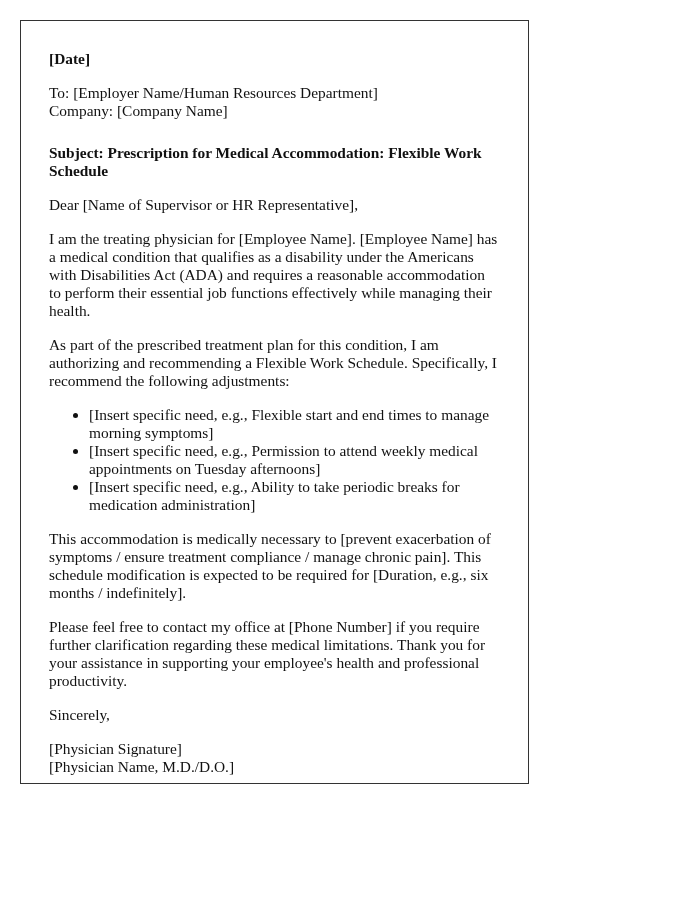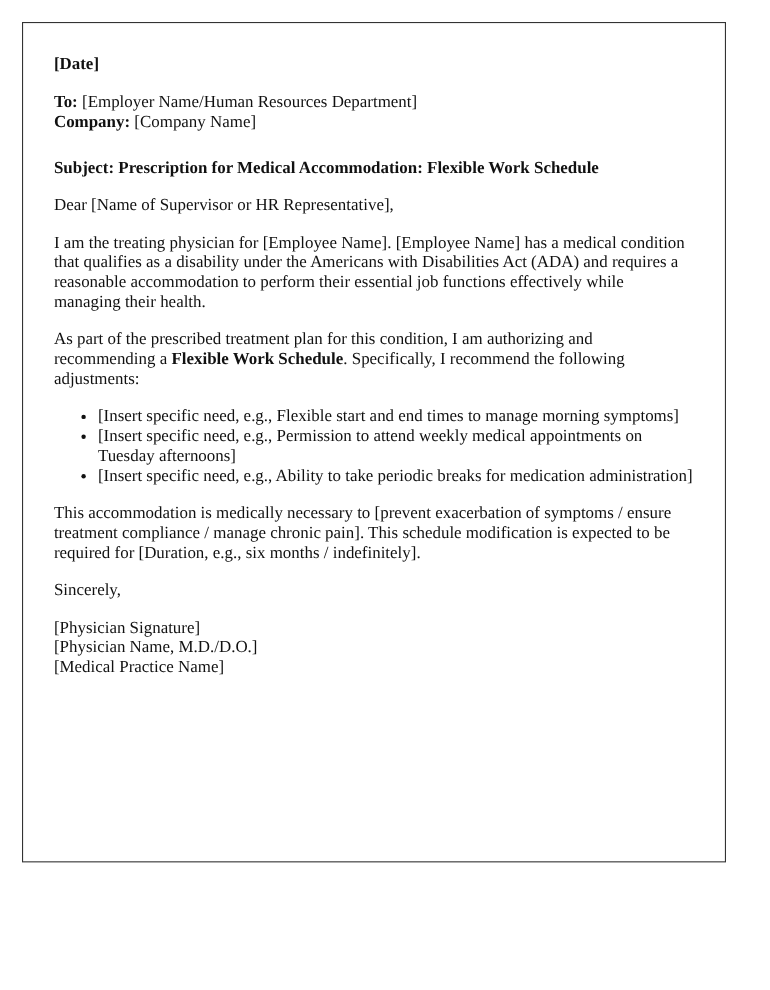--- a/index.html
+++ b/index.html
@@ -11,38 +11,38 @@
       width: 700px;
       height: 900px;
       position: relative;
       font-family: "Liberation Serif", "DejaVu Serif", serif;
       color: #111111;
     }
     .letter {
       position: absolute;
       left: 20px;
       top: 20px;
-      width: 640px;
+      width: 509px;
       height: 764px;
       border: 1px solid #333333;
       box-sizing: border-box;
       padding: 28px 28px 0 28px;
       font-size: 15.4px;
       line-height: 18px;
     }
     p {
       margin: 0 0 16px 0;
     }
     .date {
       font-weight: bold;
       margin-top: 1px;
     }
     .header-block p { margin: 0; }
     .header-block { margin-bottom: 16px; }
-    b, .bold { font-weight: bold; }
+    b, .bold { font-weight: normal; }
     .subject { font-weight: bold; margin-top: 24px; }
     ul {
       margin: 4px 0 16px 0;
       padding-left: 40px;
     }
     ul li {
       margin: 0;
       padding: 0;
     }
     .sig-block p { margin: 0; }
@@ -68,22 +68,22 @@
   <p><span>As part of the prescribed treatment plan for this condition, I am authorizing and recommending a </span><b>Flexible Work Schedule</b><span>. Specifically, I recommend the following adjustments:</span></p>
 
   <ul>
     <li>[Insert specific need, e.g., Flexible start and end times to manage morning symptoms]</li>
     <li>[Insert specific need, e.g., Permission to attend weekly medical appointments on Tuesday afternoons]</li>
     <li>[Insert specific need, e.g., Ability to take periodic breaks for medication administration]</li>
   </ul>
 
   <p>This accommodation is medically necessary to [prevent exacerbation of symptoms / ensure treatment compliance / manage chronic pain]. This schedule modification is expected to be required for [Duration, e.g., six months / indefinitely].</p>
 
+  <p>Please feel free to contact my office at [Phone Number] if you require further clarification regarding these medical limitations. Thank you for your assistance in supporting your employee's health and professional productivity.</p>
 
   <p>Sincerely,</p>
 
   <div class="sig-block">
     <p>[Physician Signature]</p>
     <p>[Physician Name, M.D./D.O.]</p>
-    <p>[Medical Practice Name]</p>
   </div>
 
 </div>
 
 </body></html>

